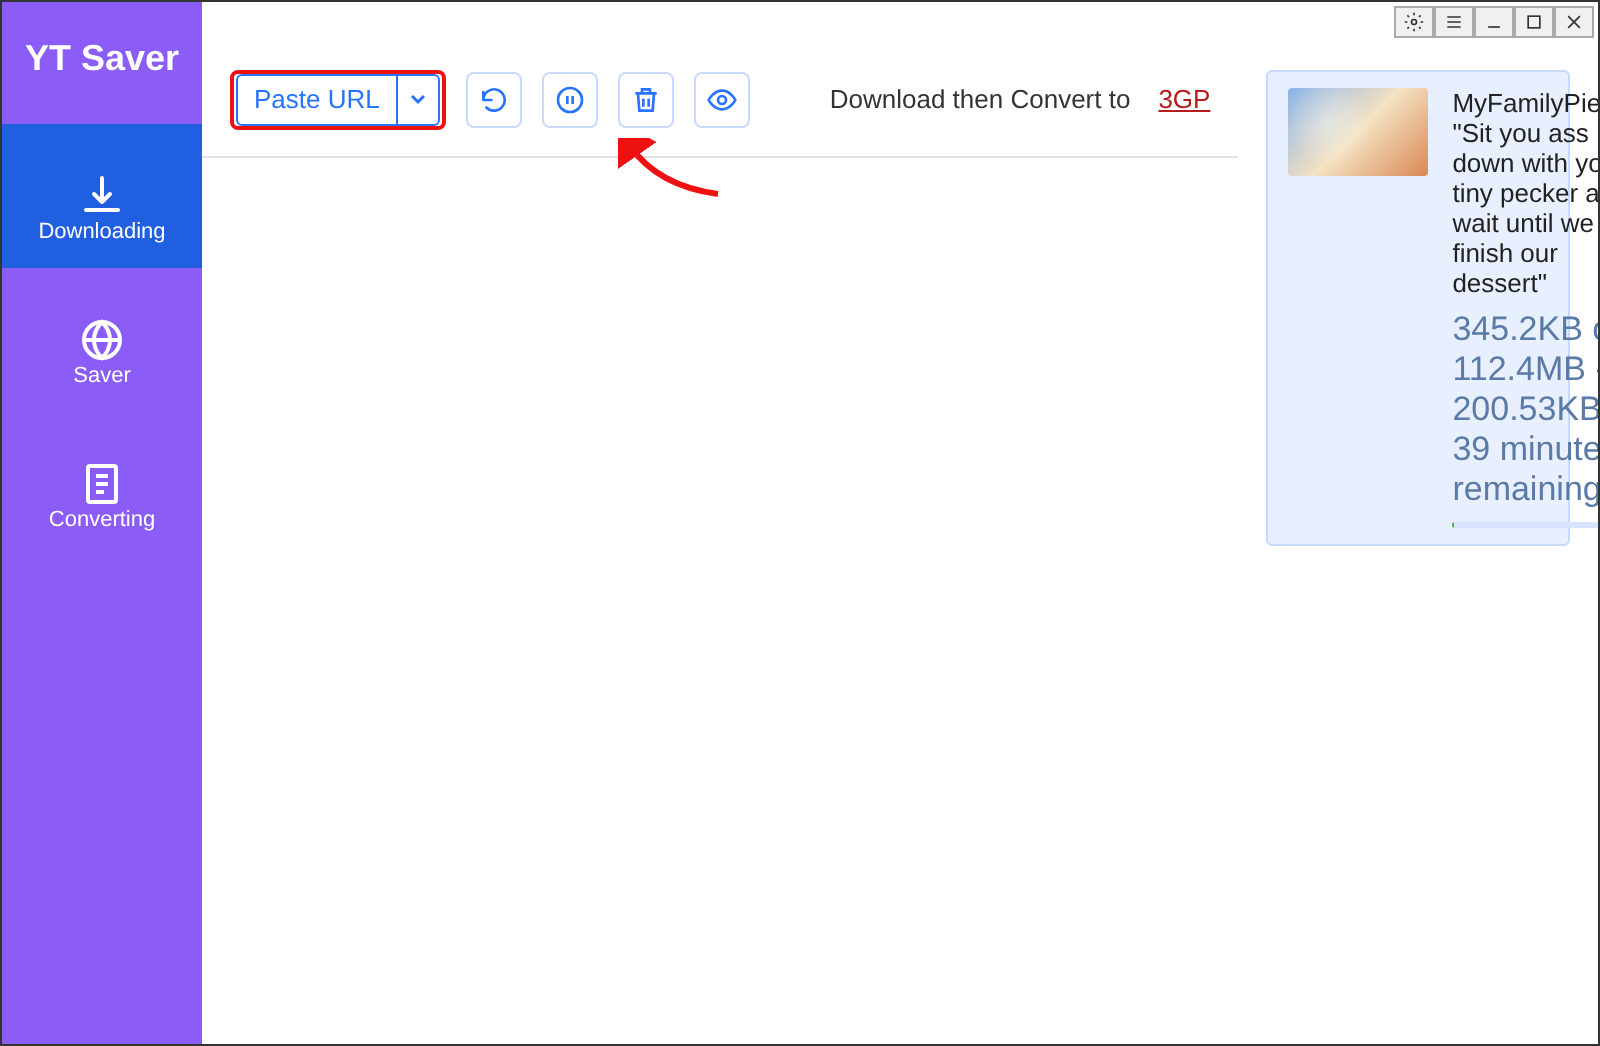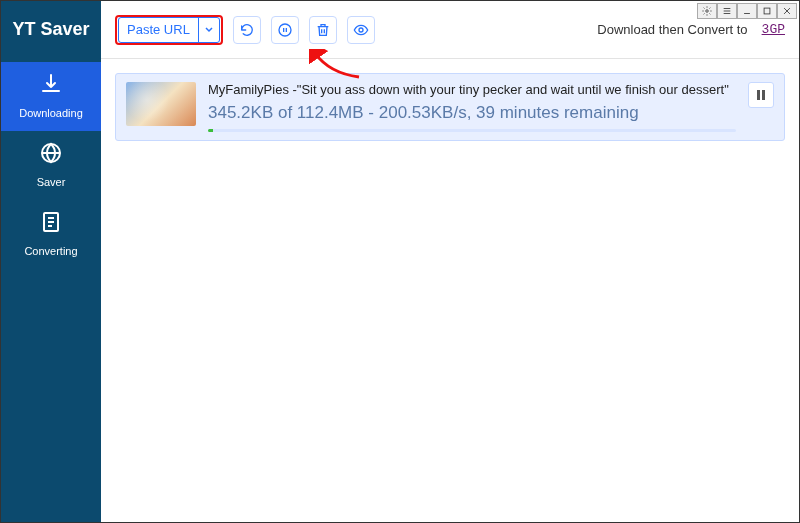--- a/index.html
+++ b/index.html
@@ -1,37 +1,37 @@
 <!DOCTYPE html>
 <html><head>
 <meta charset="utf-8">
 <style>
   * { box-sizing: border-box; margin: 0; padding: 0; font-family: -apple-system, BlinkMacSystemFont, "Segoe UI", Arial, sans-serif; }
   body { width: 800px; height: 523px; overflow: hidden; background: #fff; border: 1px solid #333; position: relative; }
   .titlebar { position: absolute; top: 2px; right: 2px; display: flex; gap: 0; z-index: 10; }
   .titlebar button { width: 20px; height: 16px; background: #f0f0f0; border: 1px solid #aaa; font-size: 10px; line-height: 12px; cursor: pointer; display: flex; align-items: center; justify-content: center; }
   .titlebar button svg { width: 10px; height: 10px; }
   .app { display: flex; width: 100%; height: 100%; }
-  .sidebar { width: 100px; background: #0c4a6e; color: #fff; display: flex; flex-direction: column; flex-shrink: 0; }
+  .sidebar { width: 100px; background: #8b5cf6; color: #fff; display: flex; flex-direction: column; flex-shrink: 0; }
   .app-title { font-size: 18px; font-weight: 700; padding: 18px 8px 22px; text-align: center; }
-  .nav-item { display: flex; flex-direction: column; align-items: center; padding: 10px 0 12px; font-size: 11px; cursor: pointer; gap: 11px; }
+  .nav-item { display: flex; flex-direction: column; align-items: center; padding: 24px 0 12px; font-size: 11px; cursor: pointer; gap: 0; }
   .nav-item.active { background: #1f5fe0; }
   .nav-item svg { width: 24px; height: 24px; fill: none; stroke: #fff; stroke-width: 2; }
-  .main { flex: 1; display: flex; flex-direction: column; position: relative; }
+  .main { flex: 1; display: flex; flex-direction: row; position: relative; margin-top: 20px; }
   .toolbar { height: 58px; border-bottom: 1px solid #e3e3e3; display: flex; align-items: center; padding: 0 14px; gap: 10px; }
   .paste-btn { border: 2px solid #e11; border-radius: 4px; padding: 0; display: flex; align-items: center; height: 30px; }
   .paste-btn-inner { border: 1px solid #2873ff; border-radius: 3px; display: flex; align-items: center; height: 26px; margin: 0 1px; }
   .paste-btn-inner span { color: #2873ff; font-size: 13px; padding: 0 8px; }
   .paste-btn-inner .caret { border-left: 1px solid #2873ff; padding: 0 6px; height: 100%; display: flex; align-items: center; }
   .icon-btn { width: 28px; height: 28px; border: 1px solid #c7d9ff; border-radius: 4px; background: #fff; cursor: pointer; display: flex; align-items: center; justify-content: center; }
   .icon-btn svg { width: 16px; height: 16px; stroke: #2873ff; fill: none; stroke-width: 2; }
   .arrow { position: absolute; left: 208px; top: 48px; pointer-events: none; z-index: 5; }
   .toolbar-spacer { flex: 1; }
   .convert-text { font-size: 13px; color: #333; margin-right: 4px; padding-left: 20px; }
-  .convert-link { font-size: 13px; color: #701a75; text-decoration: underline; cursor: pointer; font-family: Liberation Mono, monospace; }
+  .convert-link { font-size: 13px; color: #b91c1c; text-decoration: underline; cursor: pointer; }
   .content { flex: 1; padding: 14px 14px 0 14px; overflow: hidden; }
   .download-row { background: #e8efff; border: 1px solid #c7d9ff; border-radius: 3px; padding: 8px 10px; display: flex; gap: 12px; align-items: flex-start; }
   .thumb { width: 70px; height: 44px; background: linear-gradient(135deg,#8ab4e8 0%,#f4e2c1 50%,#d98855 100%); border-radius: 2px; flex-shrink:0; position:relative; overflow:hidden; }
   .thumb::after { content:""; position:absolute; inset:0; background: radial-gradient(circle at 30% 40%, rgba(255,255,255,.4), transparent 40%); }
   .row-info { flex: 1; display: flex; flex-direction: column; gap: 6px; }
   .row-title { font-size: 13px; color: #222; }
   .row-status { font-size: 17px; color: #5a7aa8; }
   .progress { height: 3px; background: #d8e4ff; border-radius: 2px; overflow: hidden; }
   .progress-bar { height: 100%; background: #3bbd3b; width: 1%; }
   .pause-btn { width: 26px; height: 26px; border: 1px solid #c7d9ff; background: #fff; border-radius: 3px; cursor: pointer; display:flex; align-items:center; justify-content:center; flex-shrink:0; }

